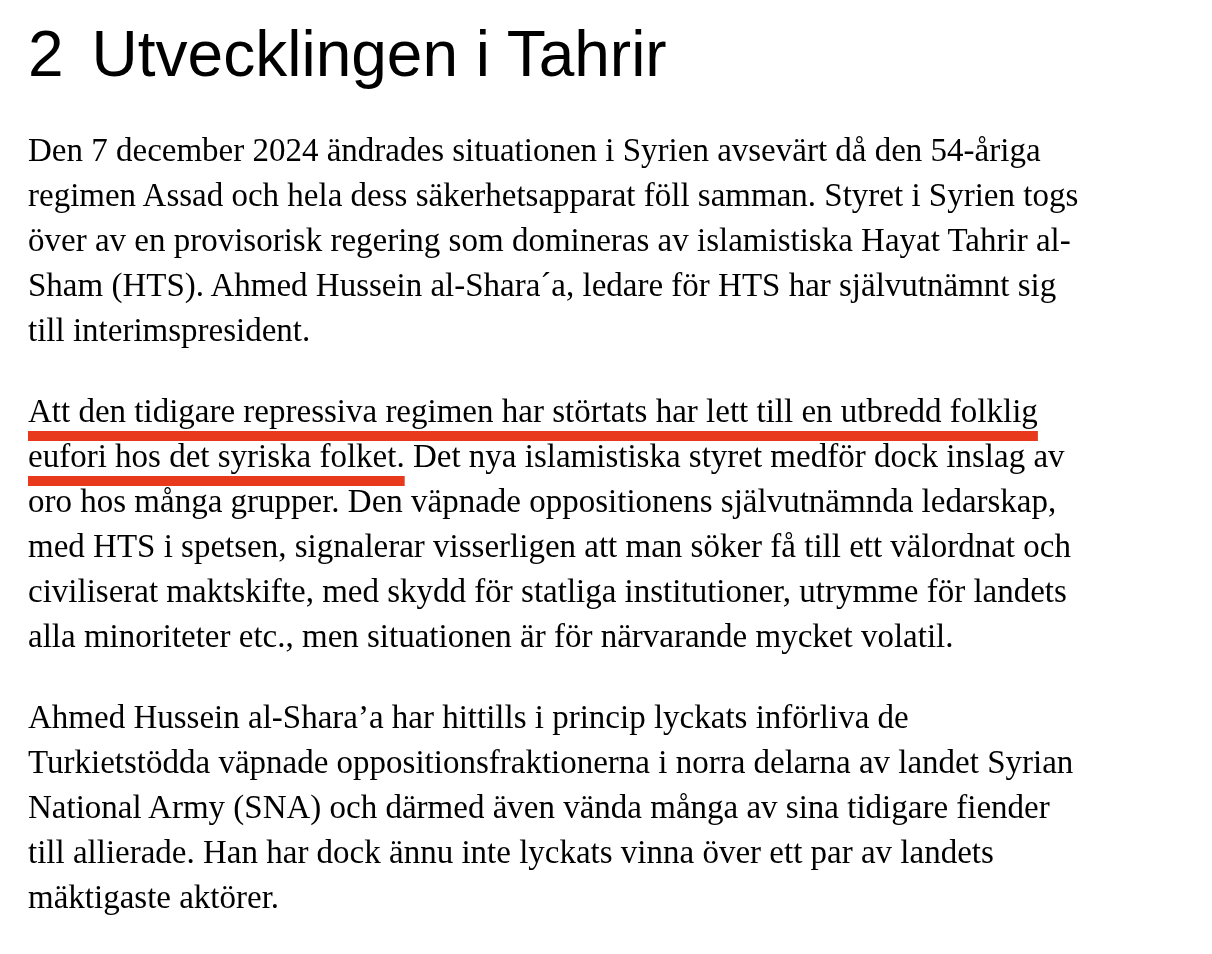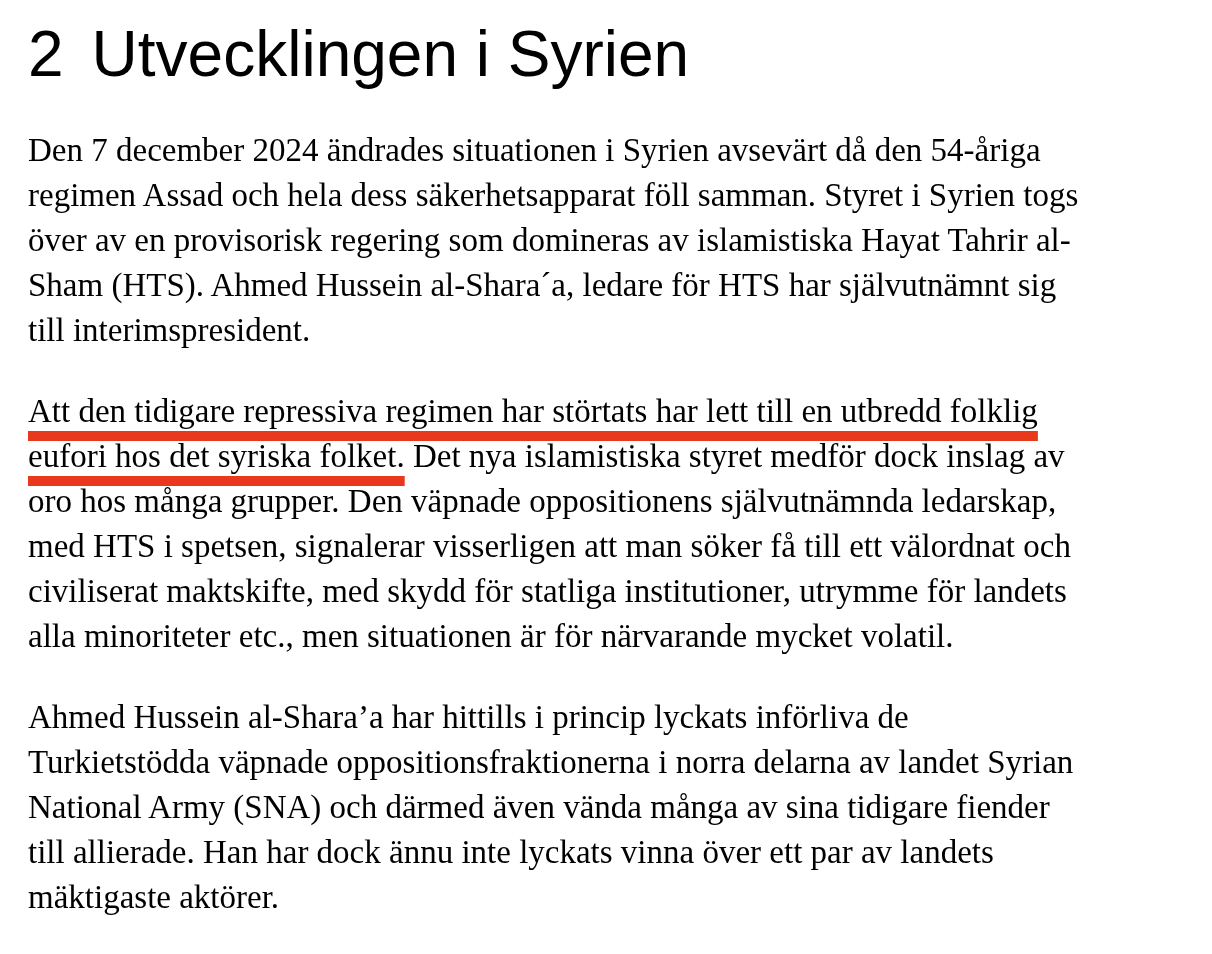--- a/index.html
+++ b/index.html
@@ -46,21 +46,21 @@
     text-decoration-thickness: 10px;
     text-underline-offset: 9px;
     text-decoration-skip-ink: none;
     font-family: Liberation Serif, serif;
   }
 </style>
 </head>
 <body style="--annotation-color: #e8391c; background: rgb(255, 255, 255); color: rgb(0, 0, 0);">
 
 <div class="page">
-  <h1 class="heading"><span class="section-number">2</span><span>Utvecklingen i Syrien</span></h1>
+  <h1 class="heading"><span class="section-number">2</span><span>Utvecklingen i Tahrir</span></h1>
 
   <p class="body-par">Den 7 december 2024 ändrades situationen i Syrien avsevärt då den 54-åriga
 regimen Assad och hela dess säkerhetsapparat föll samman. Styret i Syrien togs
 över av en provisorisk regering som domineras av islamistiska Hayat Tahrir al-
 Sham (HTS). Ahmed Hussein al-Shara´a, ledare för HTS har självutnämnt sig
 till interimspresident.</p>
 
   <p class="body-par"><span class="red-underline">Att den tidigare repressiva regimen har störtats har lett till en utbredd folklig
 eufori hos det syriska folket.</span><span> Det nya islamistiska styret medför dock inslag av
 oro hos många grupper. Den väpnade oppositionens självutnämnda ledarskap,

